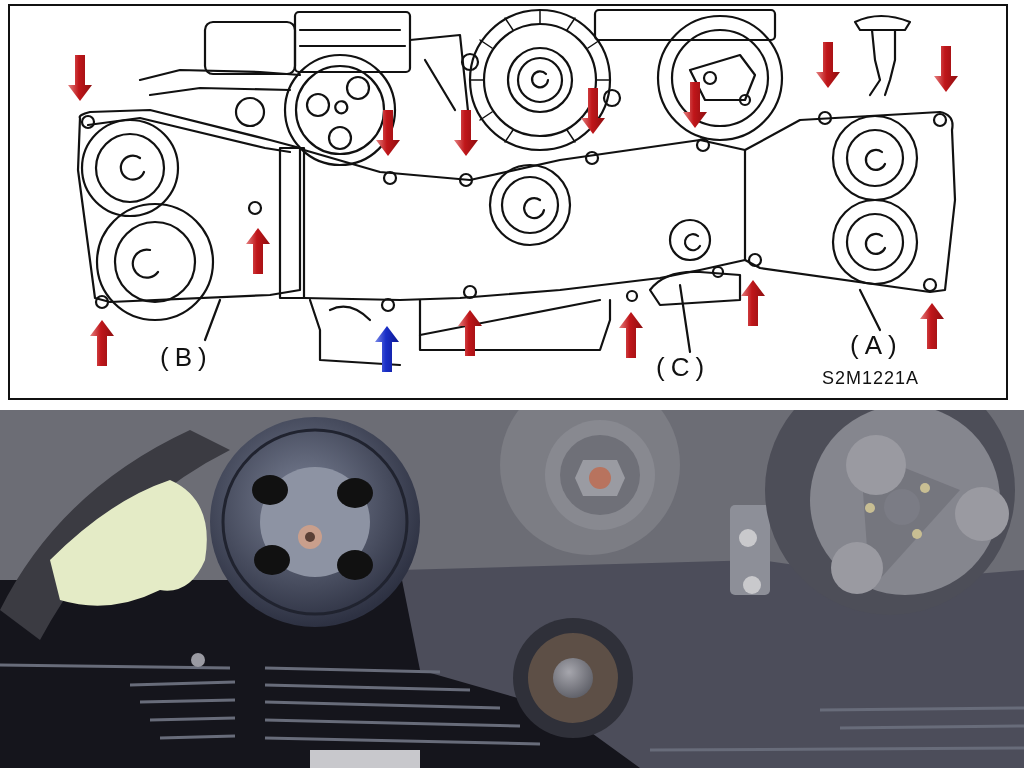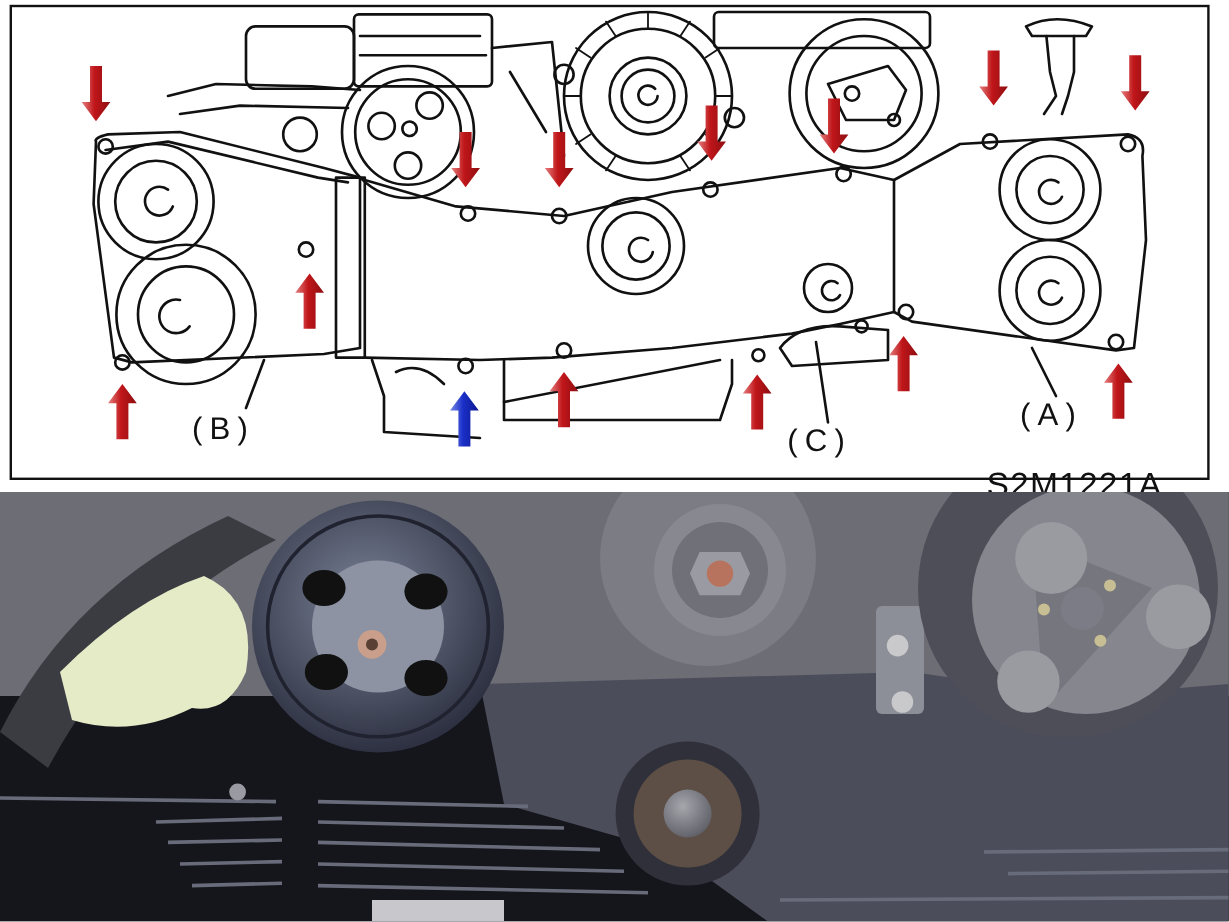--- a/index.html
+++ b/index.html
@@ -1,21 +1,21 @@
 <!DOCTYPE html>
 <html><head>
 <meta charset="utf-8">
 <style>
   html, body { margin: 0; padding: 0; }
   body { width: 1024px; height: 768px; overflow: hidden; background: #ffffff; position: relative; font-family: "Liberation Sans", sans-serif; }
   .diagram { position: absolute; left: 0; top: 0; width: 1024px; height: 408px; background: #fff; }
   .diagram-frame { position: absolute; left: 8px; top: 4px; width: 1000px; height: 396px; border: 2px solid #111; box-sizing: border-box; background: #fff; }
   .diagram svg { position: absolute; left: 0; top: 0; }
   .label { position: absolute; font-family: "Liberation Sans", sans-serif; color: #111; font-size: 26px; letter-spacing: 6px; }
-  .code { position: absolute; font-family: "Liberation Sans", sans-serif; color: #111; font-size: 28px; letter-spacing: 1px; margin-top: 20px; }
+  .code { position: absolute; font-family: "Liberation Sans", sans-serif; color: #111; font-size: 18px; letter-spacing: 1px; }
   .photo { position: absolute; left: 0; top: 410px; width: 1024px; height: 358px; overflow: hidden; background: #2a2a33; }
   .photo svg { position: absolute; left: 0; top: 0; }
 </style>
 </head>
 <body>
 
 <div class="diagram">
   <div class="diagram-frame"></div>
   <svg width="1024" height="408" viewBox="0 0 1024 408">
     <g fill="none" stroke="#111" stroke-width="2.2" stroke-linecap="round" stroke-linejoin="round">

